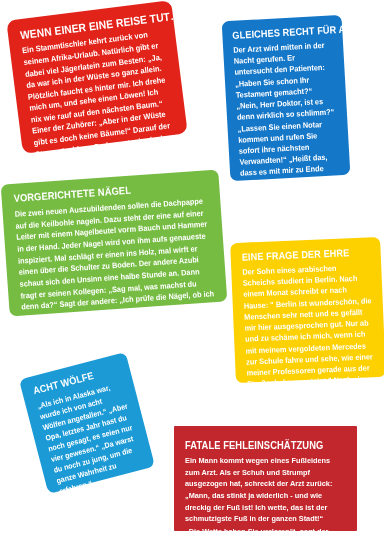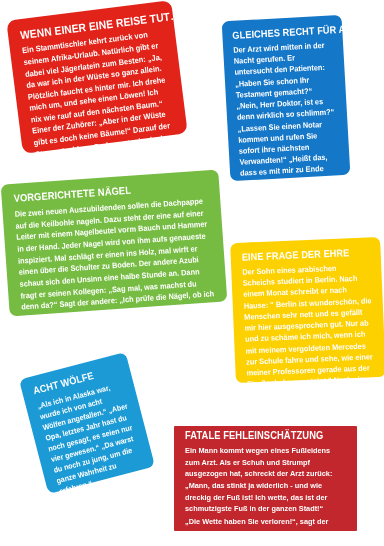--- a/index.html
+++ b/index.html
@@ -117,21 +117,21 @@
 
   
   #card-fatale {
     left: 174px;
     top: 426px;
     width: 183px;
     height: 105px;
     background: #c1272d;
     border-radius: 1px;
     transform: rotate(0deg);
-    padding: 4px 11px;
+    padding: 14px 11px;
   }
   #card-fatale .title { font-size: 10.4px; margin-bottom: 4px; }
   #card-fatale .body  { font-size: 7.9px; line-height: 1.47; }
   #card-fatale .body p + p { margin-top: 1px; }
 </style>
 </head>
 <body style="background: rgb(255, 255, 255);">
 
 <div id="page-root">
 

